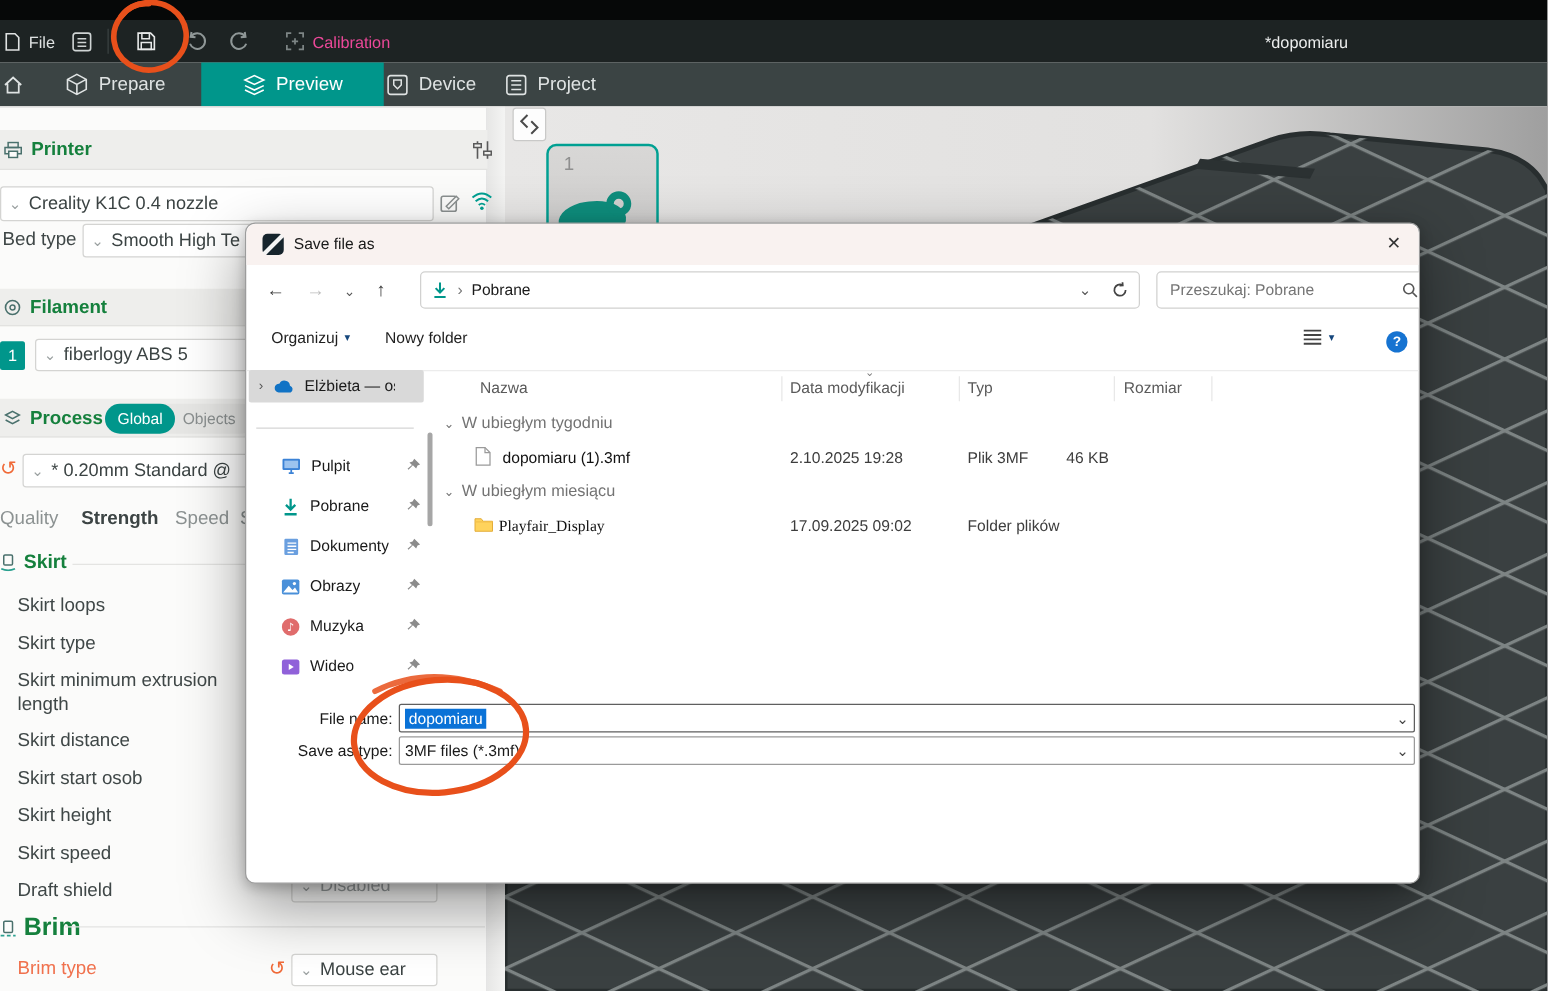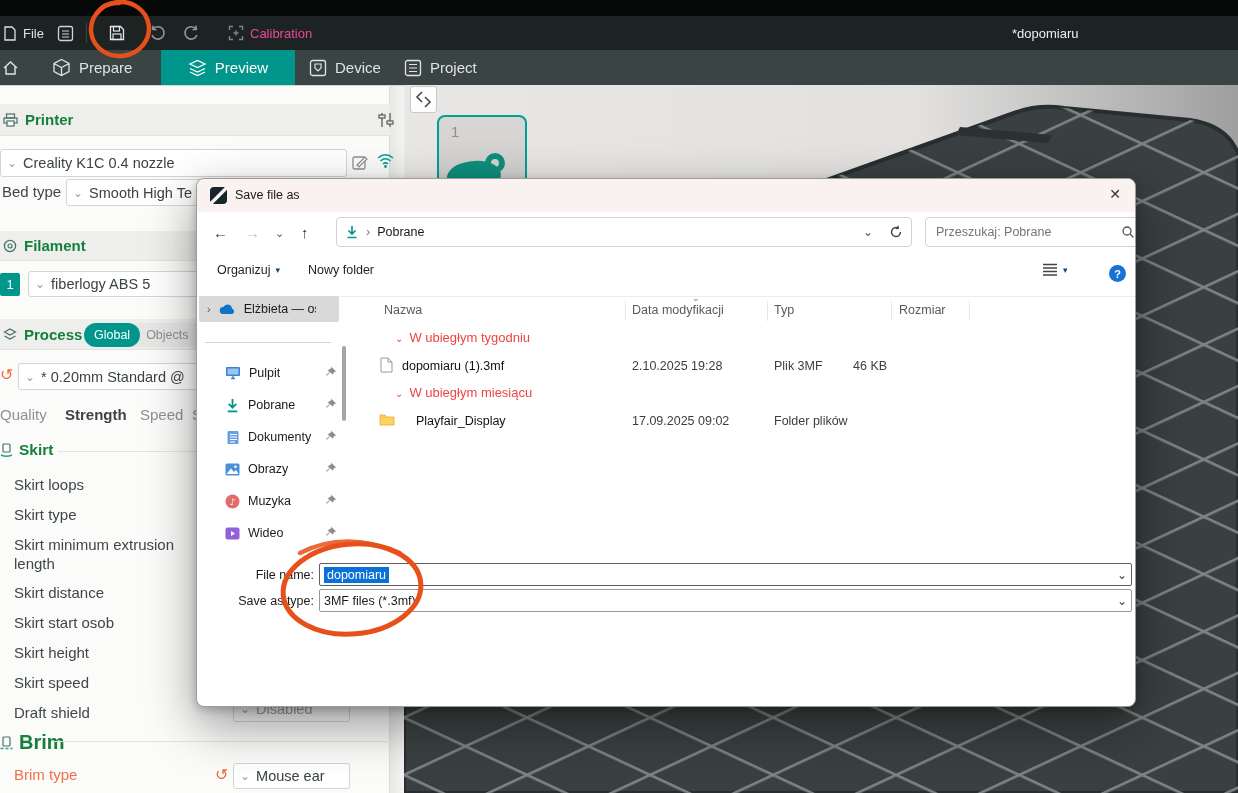--- a/index.html
+++ b/index.html
@@ -34,21 +34,21 @@
   .ring{position:absolute;left:46px;top:36px;width:20px;height:20px;border:6px solid #0e8e7d;border-radius:50%;box-sizing:border-box;}
   
   .dlg{left:196px;top:178px;width:940px;height:529px;background:#fff;border:1px solid #9c9c9c;border-radius:8px;
        box-shadow:0 18px 50px rgba(0,0,0,.40),0 3px 10px rgba(0,0,0,.22);box-sizing:border-box;font-size:12.5px;color:#1a1a1a;overflow:hidden;}
   .dtitle{position:absolute;left:0;top:0;width:100%;height:33px;background:#f9f2f0;border-radius:8px 8px 0 0;}
   .navglyph{position:absolute;font-size:15px;color:#3a3a3a;top:45px;}
   .bar{position:absolute;top:38px;height:30px;border:1px solid #d1d1d0;border-radius:4px;background:#fff;box-sizing:border-box;display:flex;align-items:center;}
   .cmd{position:absolute;top:84px;font-size:12.5px;color:#1f1f1f;display:flex;align-items:center;gap:5px;}
   .colhead{position:absolute;top:124px;font-size:12.5px;color:#5a5a5a;}
   .colsep{position:absolute;top:122px;width:1px;height:20px;background:#e8e8e8;}
-  .grouplbl{position:absolute;color:#ef4444;font-size:13px;margin-left:40px;}
+  .grouplbl{position:absolute;color:#737373;font-size:13px;}
   .cell{position:absolute;font-size:12.5px;color:#3d3d3d;white-space:nowrap;}
   .name{color:#111;}
   .paneitem{position:absolute;left:0;width:150px;height:26px;display:flex;align-items:center;}
   .panelabel{font-size:12.5px;color:#1a1a1a;margin-left:8px;white-space:nowrap;overflow:hidden;max-width:72px;}
   .pin{position:absolute;left:127px;top:6px;}
   .flabel{position:absolute;left:0;width:117px;text-align:right;font-size:12.5px;color:#1a1a1a;}
   .combo{position:absolute;left:122px;width:813px;height:23px;border:1px solid #8a8a8a;border-radius:2px;background:#fff;box-sizing:border-box;display:flex;align-items:center;padding:0 4px;}
   .sel{background:#0a72d7;color:#fff;padding:1px 3px;}
   .combo .cv{margin-left:auto;color:#444;}
   .dfooter{position:absolute;left:0;bottom:0;width:100%;height:57px;background:#f0efee;border-top:1px solid #e1e1e0;}
@@ -110,21 +110,21 @@
       <svg width="17" height="16" viewBox="0 0 17 16" style="margin-left:2px">
           <path d="M2 8 L8.5 2 L15 8 M4 7v7h9V7" fill="none" stroke="#dfe3e3" stroke-width="1.4"></path>
         </svg>
     </div>
     <div class="tab" style="left:40px;padding:0 12px;">
       <svg width="19" height="19" viewBox="0 0 19 19">
           <path d="M9.5 1.5 L17 5.5 V13.5 L9.5 17.5 L2 13.5 V5.5 Z M2 5.5 L9.5 9.5 L17 5.5 M9.5 9.5 V17.5" fill="none" stroke="#dfe3e3" stroke-width="1.3"></path>
         </svg>
       <span>Prepare</span>
     </div>
-    <div class="tab active" style="left:161px;width:134px;justify-content:center;">
+    <div class="tab active" style="left:161px;width:146px;justify-content:center;">
       <svg width="19" height="19" viewBox="0 0 19 19">
           <path d="M2 6 L9.5 2.5 L17 6 L9.5 9.5 Z" fill="none" stroke="#fff" stroke-width="1.3"></path>
           <path d="M2 10.5 L9.5 14 L17 10.5 M2 14 L9.5 17.5 L17 14" fill="none" stroke="#fff" stroke-width="1.3"></path>
         </svg>
       <span>Preview</span>
     </div>
     <div class="tab" style="left:297px;padding:0 12px;">
       <svg width="18" height="18" viewBox="0 0 18 18">
           <rect x="1.5" y="1.5" width="15" height="15" rx="2" fill="none" stroke="#dfe3e3" stroke-width="1.3"></rect>
           <path d="M6 5h6v4l-3 3-3-3z" fill="none" stroke="#dfe3e3" stroke-width="1.2"></path>
@@ -427,21 +427,21 @@
       <div class="cell" style="left:656px;top:180px;width:88px;text-align:left;">46 KB</div>
     </div>
     <div class="grouplbl" style="left:158px;top:206px;">
       <span style="font-size:10px;margin-right:6px;">⌄</span><span>W ubiegłym miesiącu</span>
     </div>
     <div>
       <svg class="abs" style="left:182px;top:234px;" width="16" height="13" viewBox="0 0 16 13">
           <path d="M1 2 h5 l1.5 2 H15 v8 H1z" fill="#ffd35c" stroke="#e3ac39" stroke-width="0.8"></path>
           <path d="M1 4.5h14" stroke="#f3c04b" stroke-width="1"></path>
         </svg>
-      <div class="cell name" style="left:219px;top:235px;">Playfair_Display</div>
+      <div class="cell name" style="left:202px;top:235px;font-family:Liberation Serif, serif;">Playfair_Display</div>
       <div class="cell" style="left:435px;top:235px;">17.09.2025 09:02</div>
       <div class="cell" style="left:577px;top:235px;">Folder plików</div>
     </div>
 
     <div class="flabel" style="top:389px;">File name:</div>
     <div class="combo" style="top:384px;border-color:#5f5f5f;">
       <span class="sel">dopomiaru</span>
       <span class="cv">⌄</span>
     </div>
     <div class="flabel" style="top:415px;">Save as type:</div>

